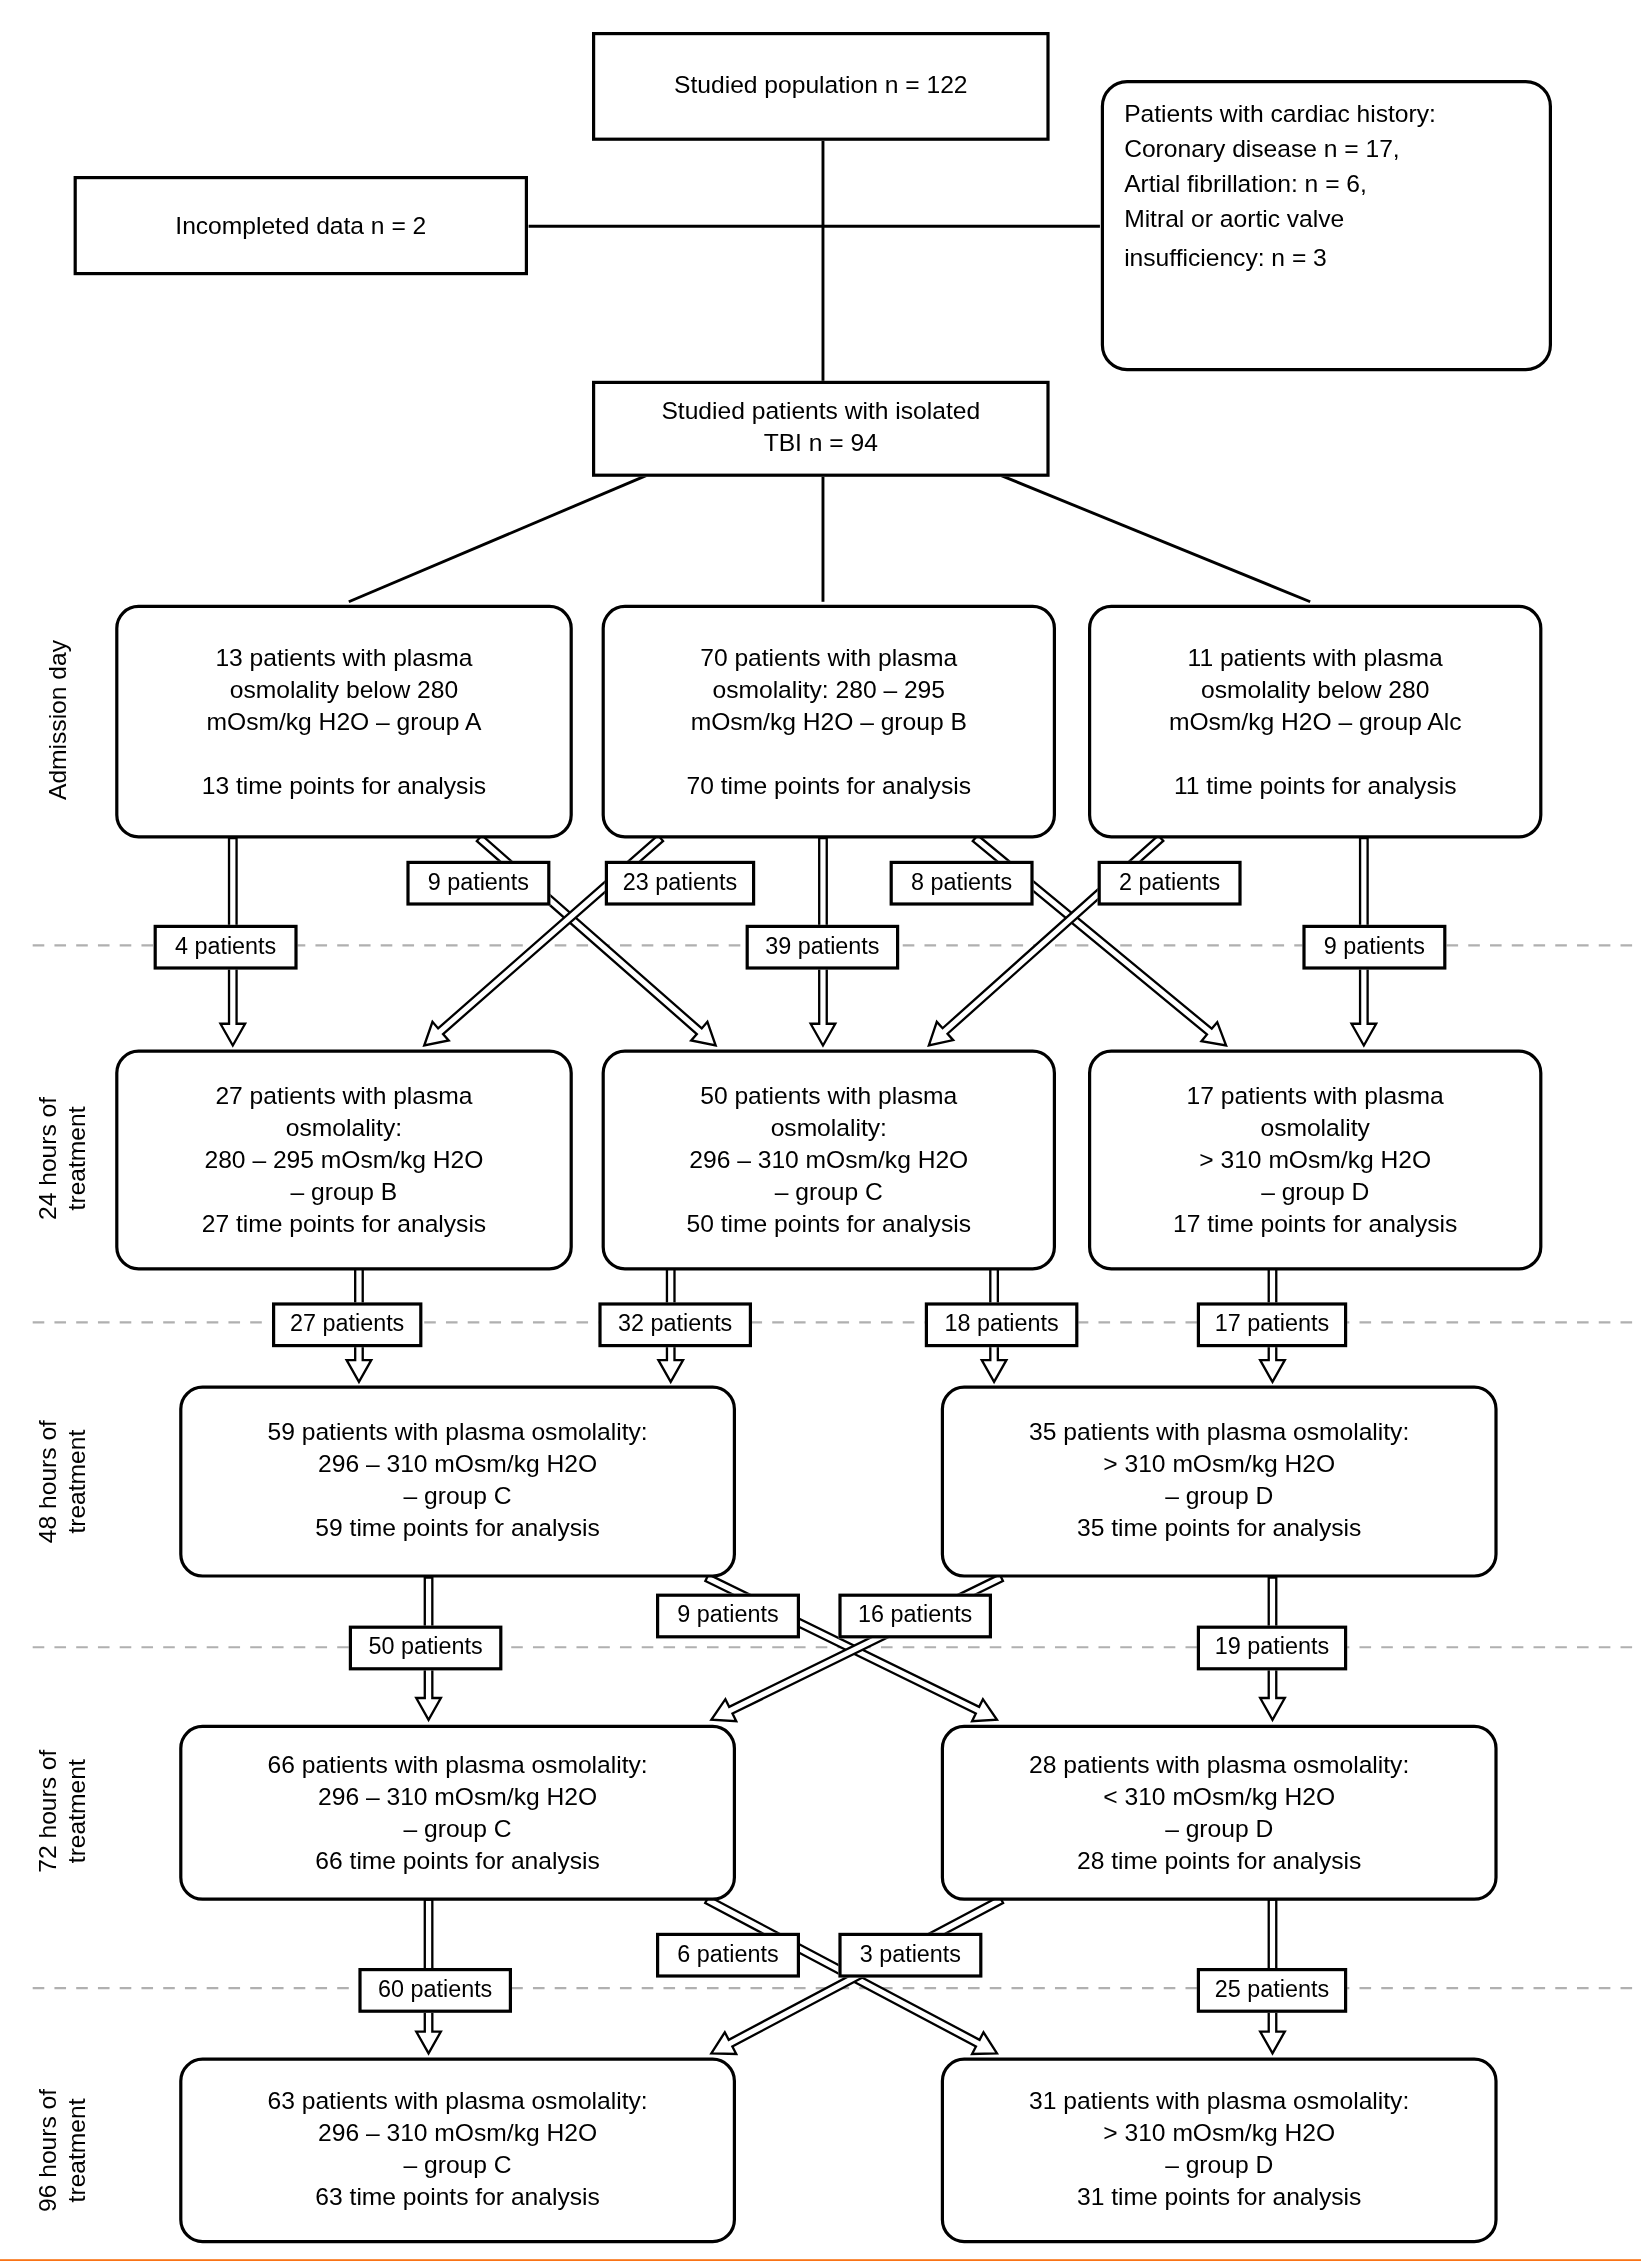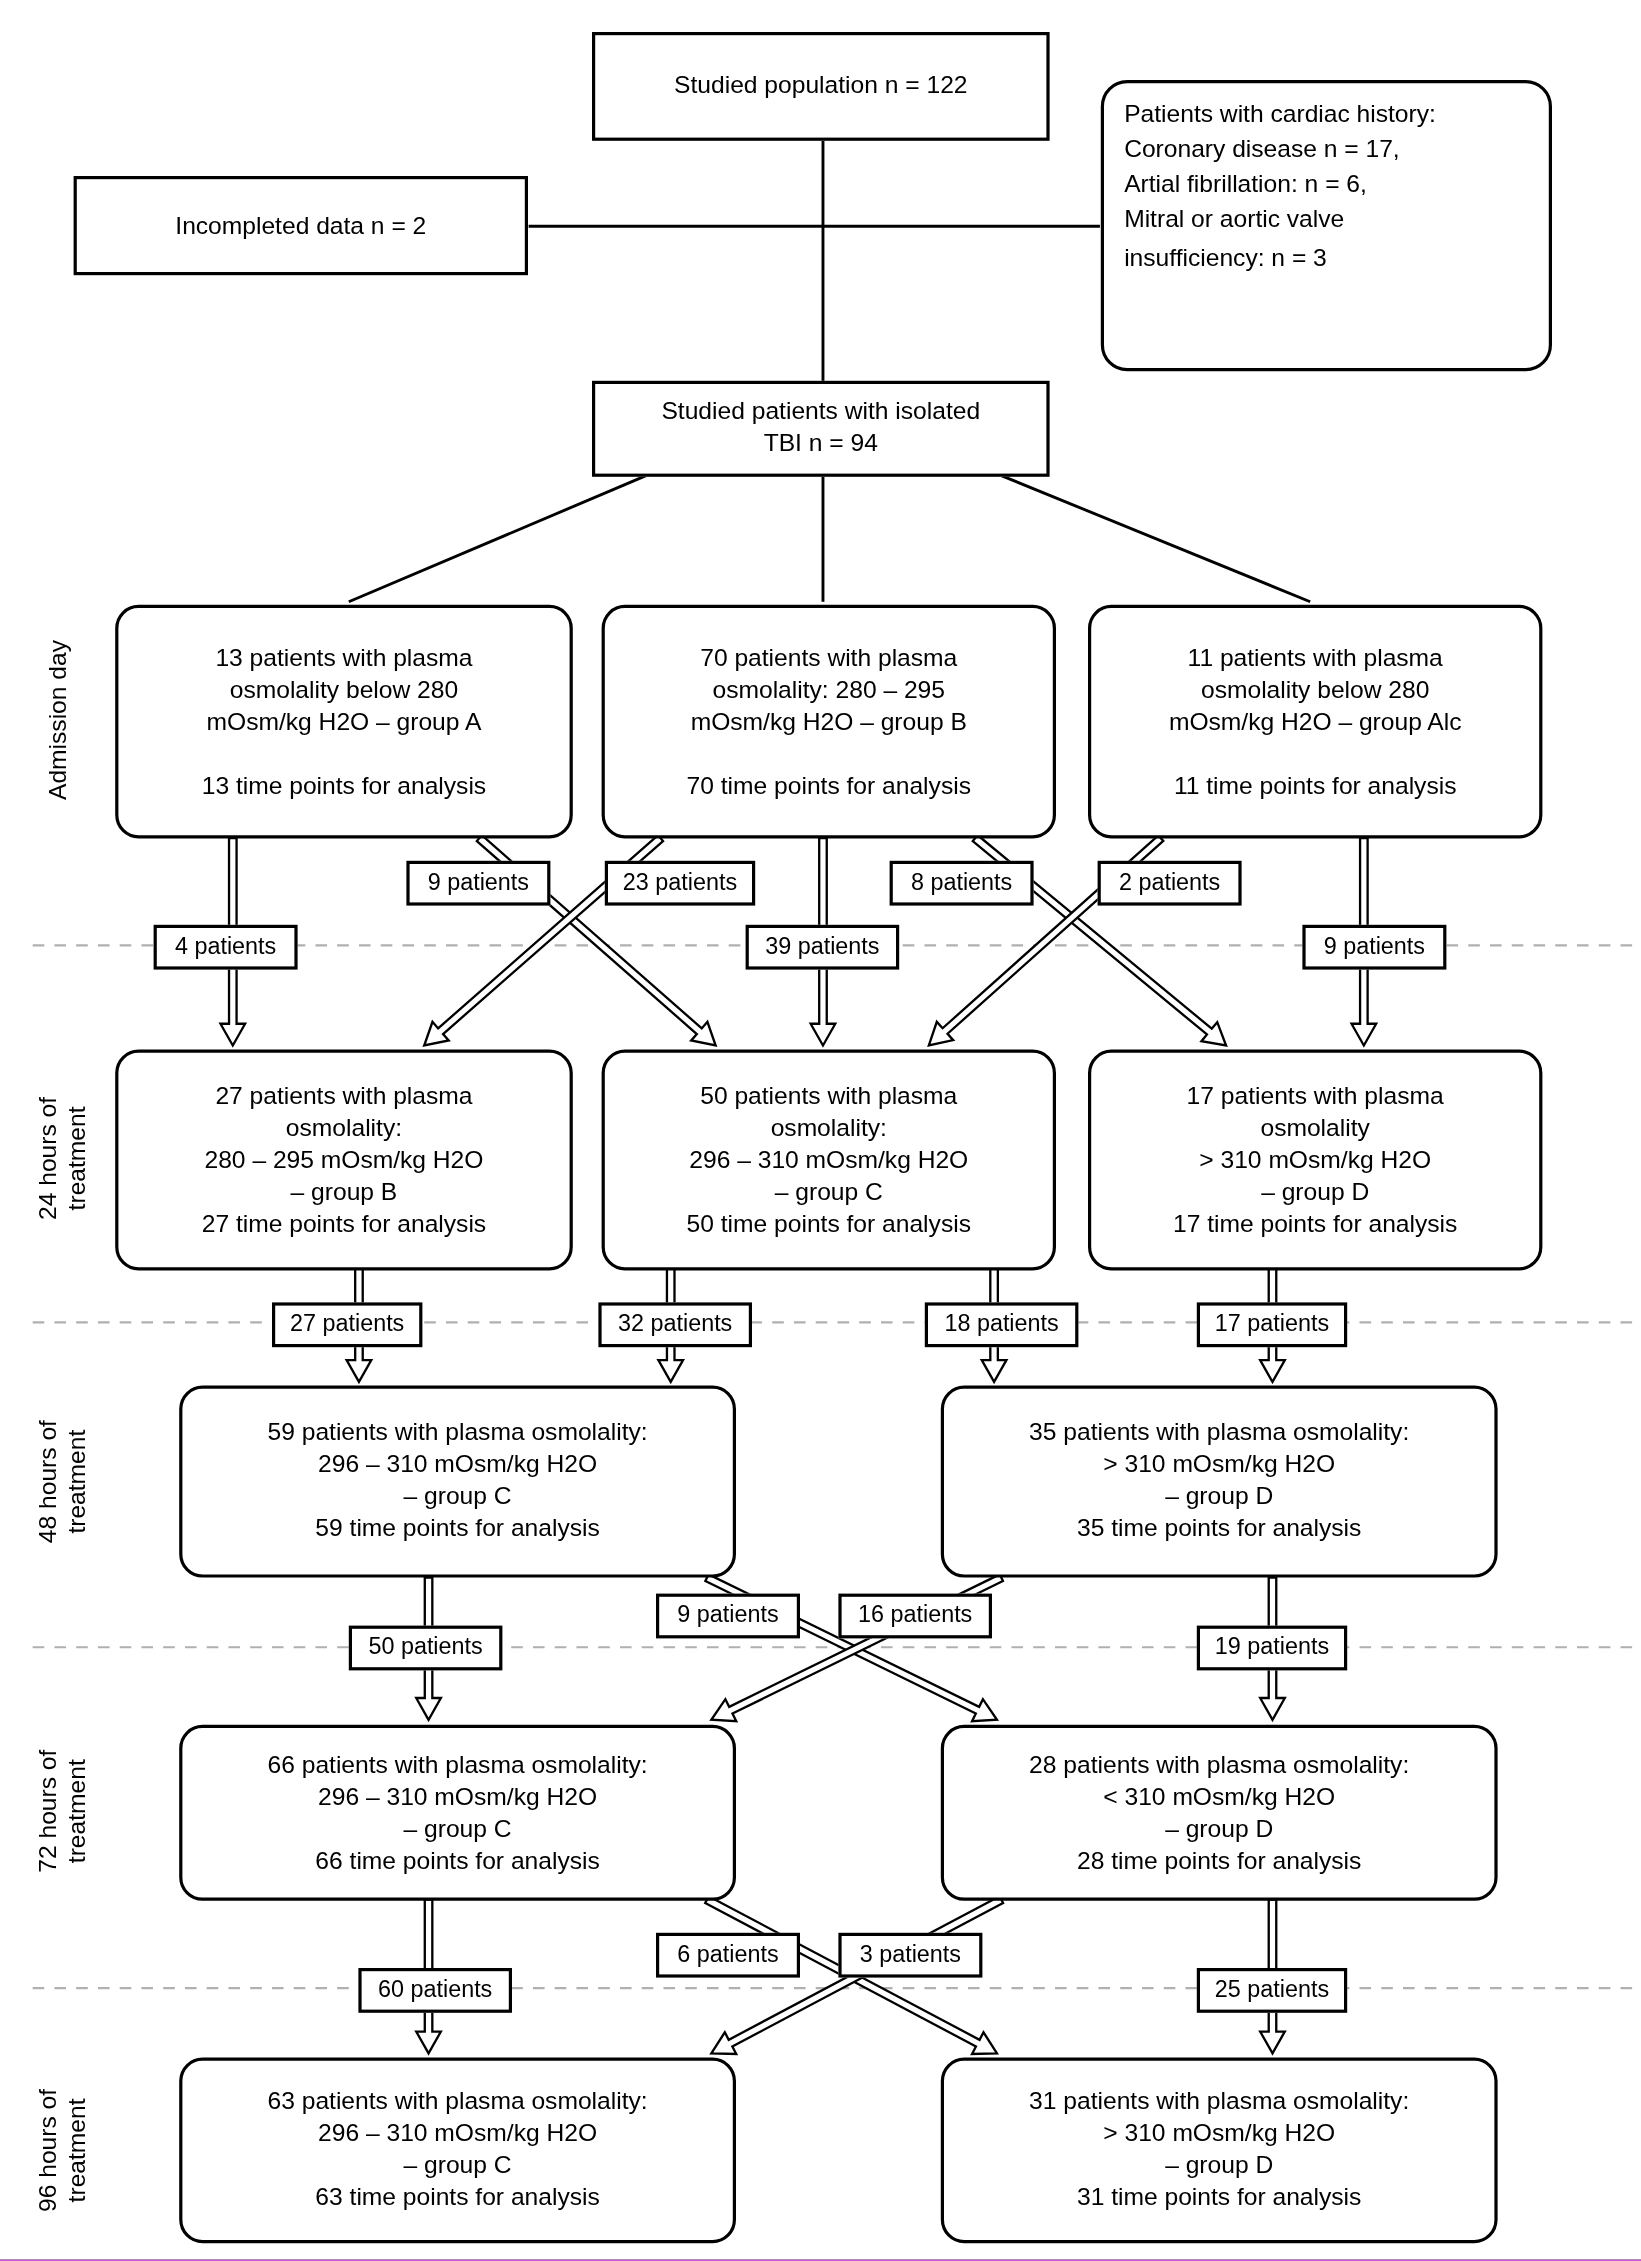--- a/index.html
+++ b/index.html
@@ -1,18 +1,18 @@
 <!DOCTYPE html>
 <html style="font-size:7.3px"><head>
 <meta charset="utf-8">
 <style>
   * { margin:0; padding:0; box-sizing:border-box; }
   html,body { background:#fff; }
   body { font-family:"Liberation Sans", sans-serif; color:#000; }
-  .viewport { width:1641px; height:2261px; overflow:hidden; background:#d946ef; }
+  .viewport { width:1641px; height:2261px; overflow:hidden; background:#f97316; }
   .scale { transform:scale(3.2); transform-origin:0 0; }
   .canvas { position:relative; width:513px; height:706px; background:#fff; }
   svg.connectors { position:absolute; left:0; top:0; z-index:1; }
   .box {
     position:absolute; background:#fff; border:0.9px solid #000;
     display:flex; align-items:center; justify-content:center;
     text-align:center; white-space:pre-line;
     font-size:7.7px; line-height:10px; z-index:2;
   }
   .rounded { border-radius:7.3px; }

